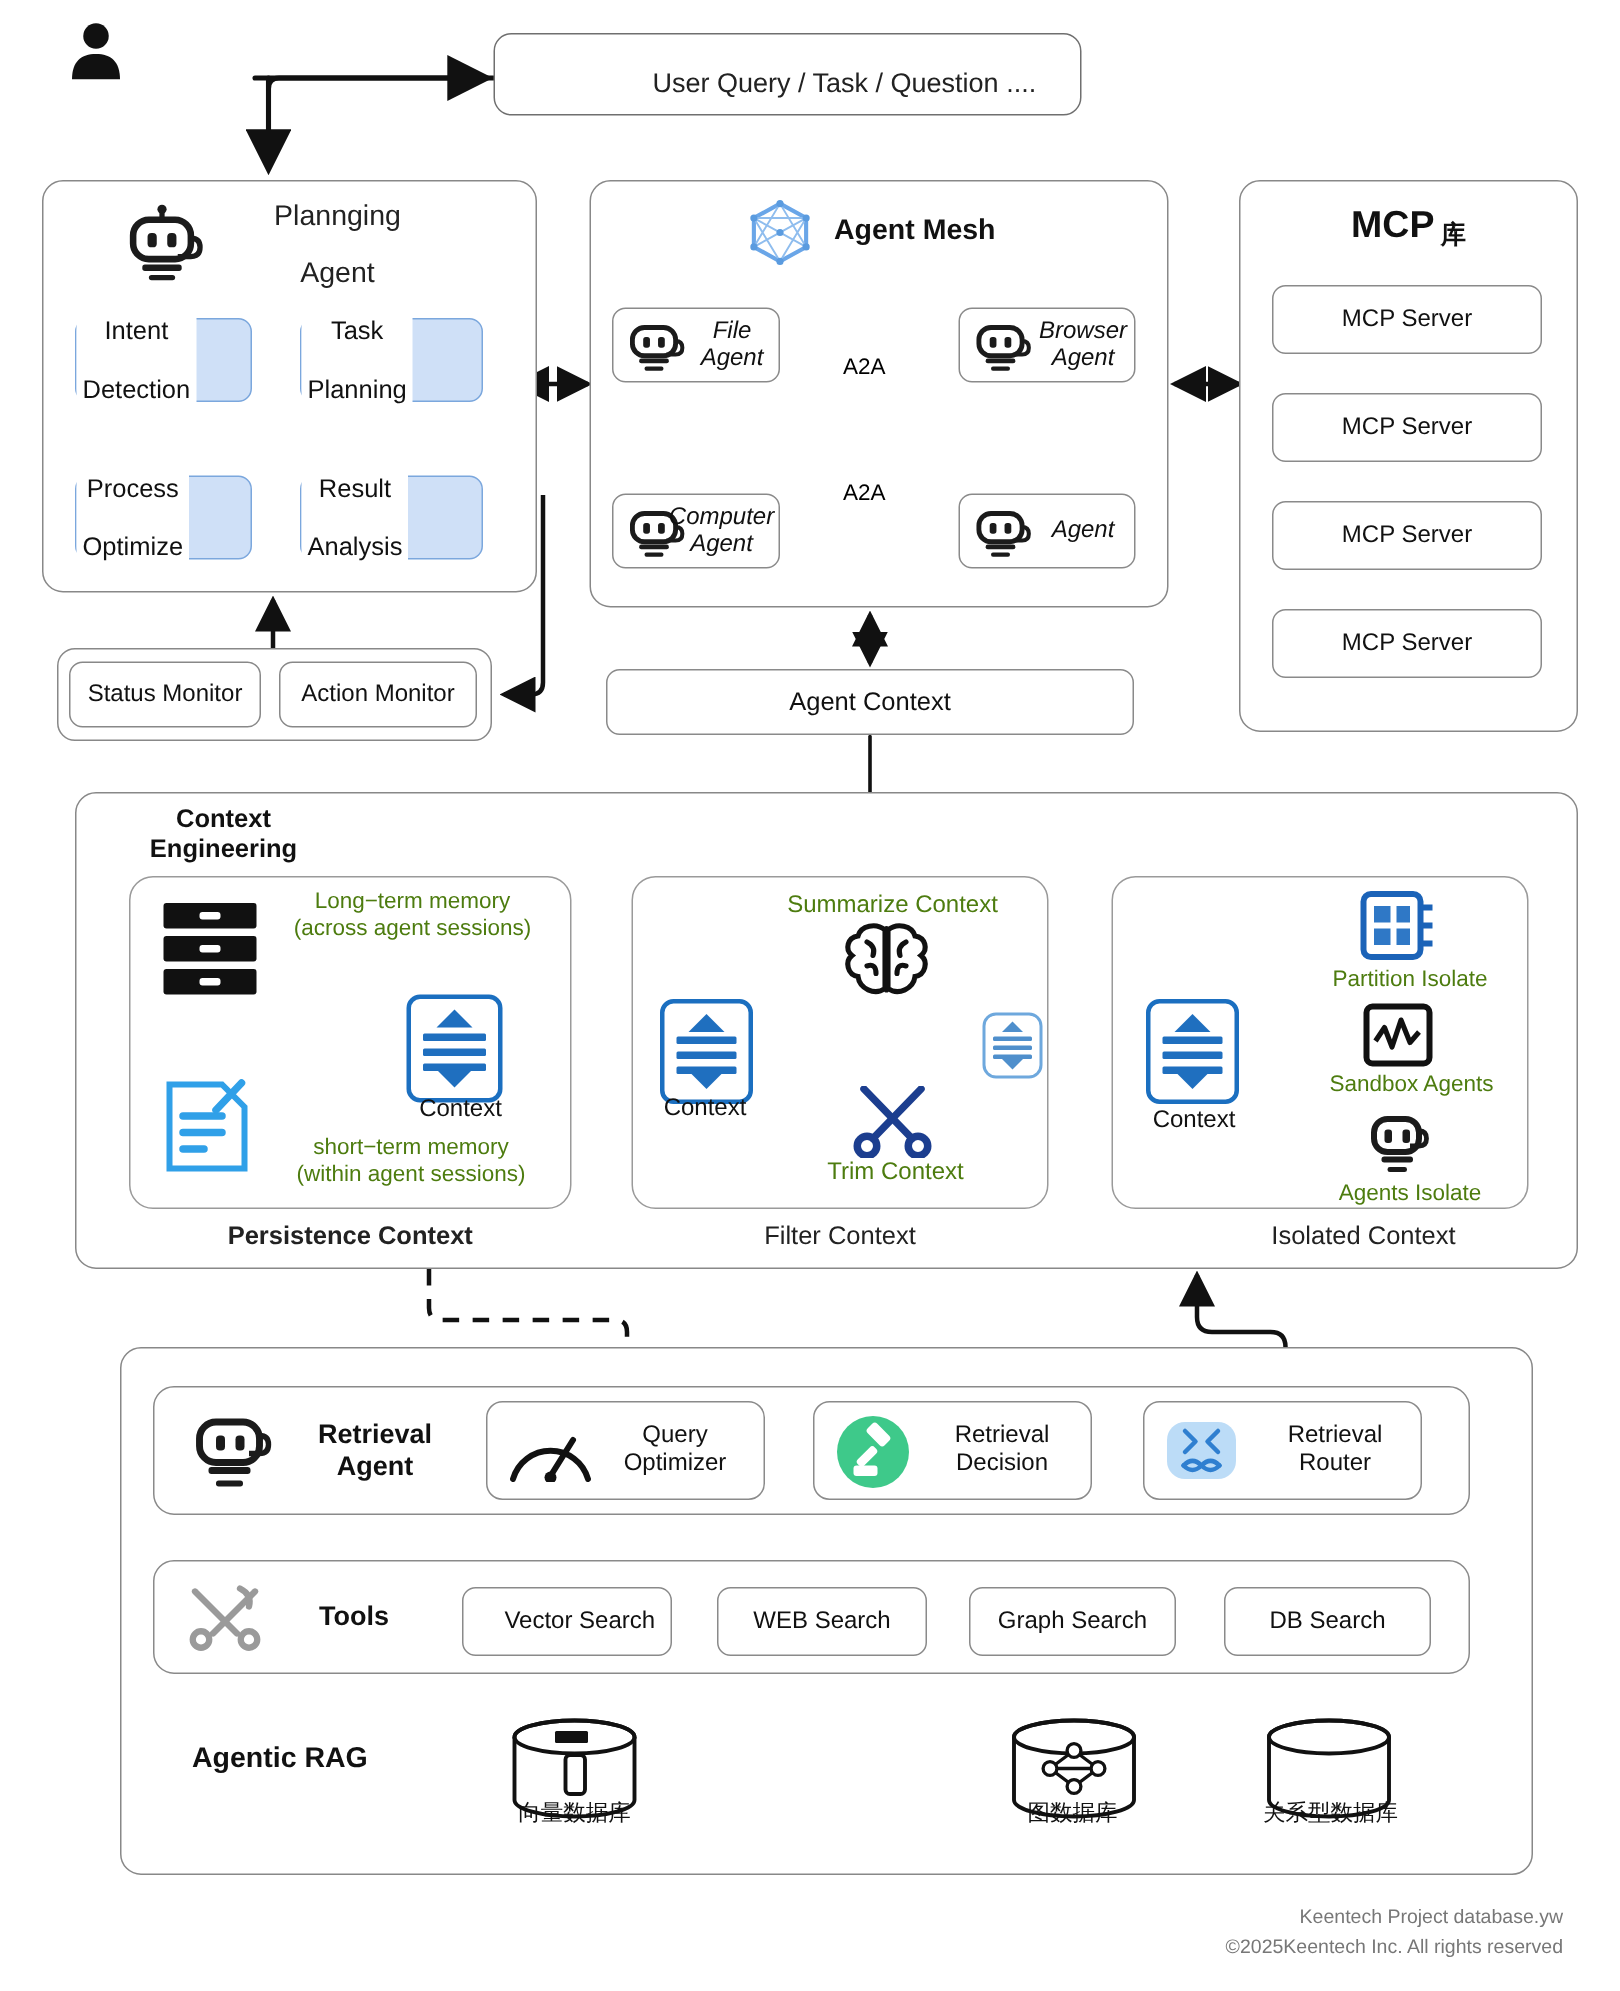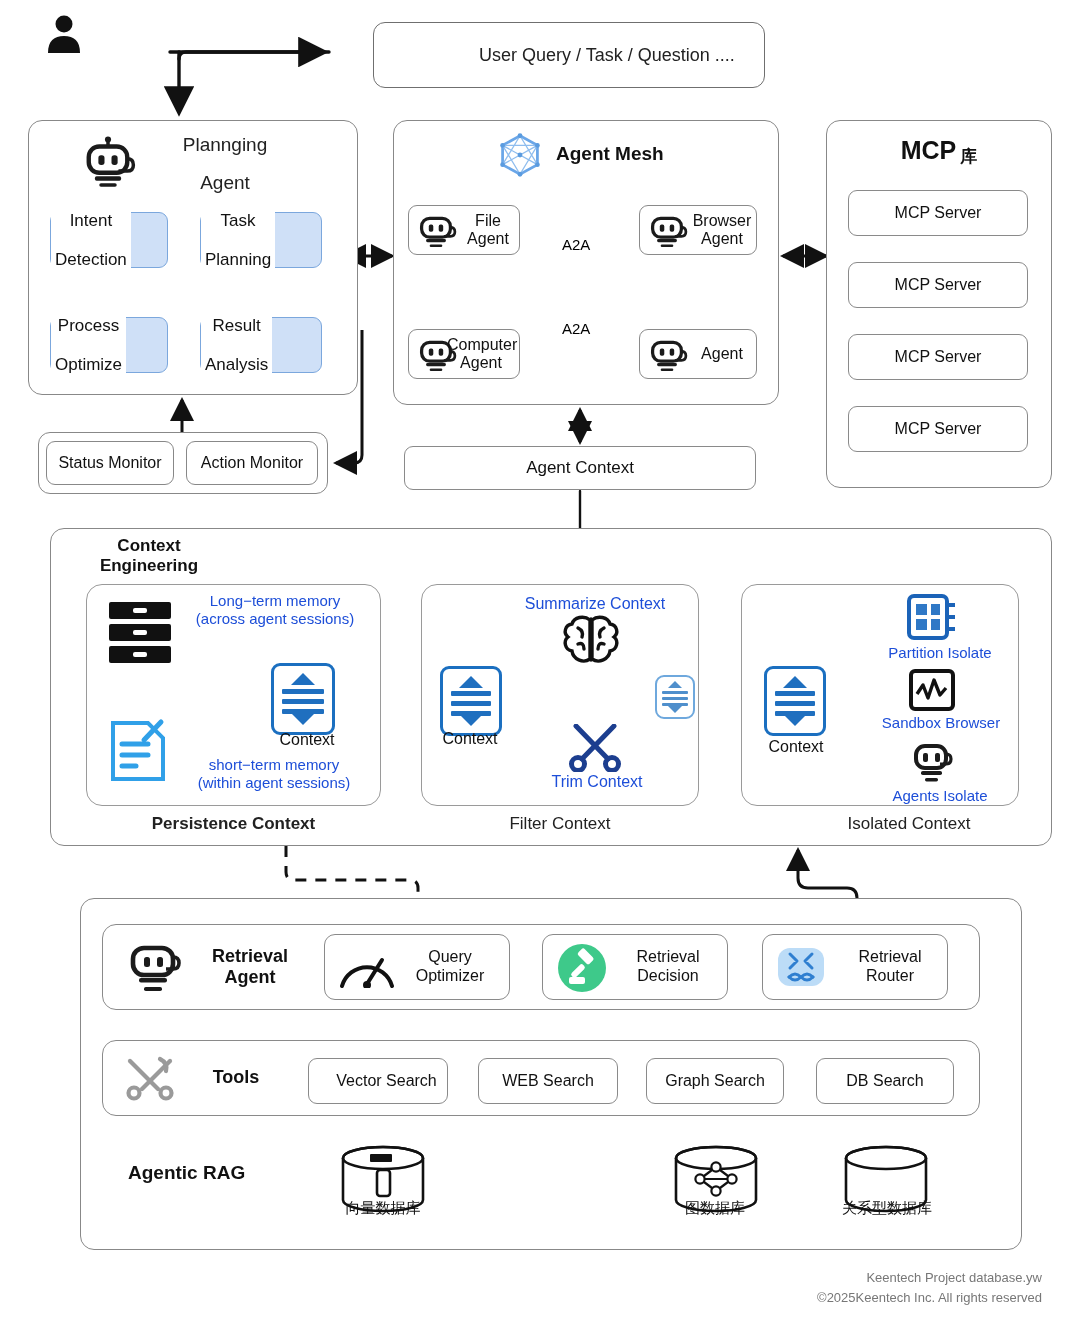--- a/index.html
+++ b/index.html
@@ -9,21 +9,21 @@
     color:#111;
   }
   #stage{position:absolute;left:0;top:0;width:1080px;height:1327px;}
   svg#wires{position:absolute;left:0;top:0;width:1080px;height:1327px;pointer-events:none;}
 
   .box{position:absolute;box-sizing:border-box;border:1.6px solid #888;border-radius:14px;background:#fff;}
   .lbl{position:absolute;box-sizing:border-box;display:flex;align-items:center;justify-content:center;
        text-align:center;line-height:1.18;}
 
   
-  #userbar{left:329px;top:22px;width:392px;height:66px;border-radius:12px;border-color:#6f6f6f;margin-left:44px;}
+  #userbar{left:329px;top:22px;width:392px;height:55px;border-radius:12px;border-color:#6f6f6f;}
   #userbar .txt{position:absolute;left:105px;top:0;right:10px;height:64px;display:flex;align-items:center;
        font-size:18px;color:#222;}
   #useravatar{position:absolute;left:44px;top:13px;width:40px;height:40px;}
 
   
   #planning{left:28px;top:120px;width:330px;height:275px;}
   #plantitle{left:150px;top:136px;width:150px;height:56px;font-size:19px;color:#222;flex-direction:column;gap:16px;}
   #planbot{position:absolute;left:80px;top:136px;width:56px;height:56px;}
   .pbox{position:absolute;box-sizing:border-box;background:#cfe0f7;border:1.3px solid #7ba7dd;border-radius:9px;
         display:flex;align-items:center;justify-content:flex-start;text-align:center;font-size:17px;line-height:1.15;color:#111;}
@@ -38,21 +38,21 @@
         display:flex;align-items:center;justify-content:center;font-size:16px;}
   #mb1{left:46px;top:441px;width:128px;height:44px;}
   #mb2{left:186px;top:441px;width:132px;height:44px;}
 
   
   #mesh{left:393px;top:120px;width:386px;height:285px;}
   #meshtitle{left:556px;top:140px;width:160px;height:28px;font-size:19px;font-weight:bold;justify-content:flex-start;}
   #meshicon{position:absolute;left:496px;top:133px;width:48px;height:44px;}
   .abox{position:absolute;box-sizing:border-box;border:1.3px solid #8a8a8a;border-radius:9px;background:#fff;}
   .abox .atxt{position:absolute;left:52px;top:0;right:4px;height:100%;display:flex;flex-direction:column;
-       justify-content:center;font-size:16px;line-height:1.14;text-align:center;}
+       align-items:center;justify-content:center;font-size:16px;line-height:1.14;text-align:center;font-style:italic;}
   .abox .abot{position:absolute;left:6px;top:50%;transform:translateY(-50%);width:42px;height:36px;}
   #ab1{left:408px;top:205px;width:112px;height:50px;}
   #ab2{left:639px;top:205px;width:118px;height:50px;}
   #ab3{left:408px;top:329px;width:112px;height:50px;}
   #ab4{left:639px;top:329px;width:118px;height:50px;}
   .a2a{position:absolute;font-size:15px;color:#000000;}
   #a2a1{left:562px;top:236px;}
   #a2a2{left:562px;top:320px;}
 
   
@@ -78,21 +78,21 @@
   #cap1{left:86px;top:812px;width:295px;font-weight:bold;}
   #cap2{left:421px;top:812px;width:278px;}
   #cap3{left:770px;top:812px;width:278px;text-align:right;}
 
   .ctxicon{position:absolute;box-sizing:border-box;border:3px solid #1b6fc0;border-radius:9px;background:#fff;}
   .ctxicon i{position:absolute;left:14%;width:72%;height:5px;background:#1f6fbf;border-radius:1px;}
   .ctxicon .up{position:absolute;left:50%;transform:translateX(-50%);width:0;height:0;
        border-left:12px solid transparent;border-right:12px solid transparent;border-bottom:12px solid #1f6fbf;}
   .ctxicon .dn{position:absolute;left:50%;transform:translateX(-50%);width:0;height:0;
        border-left:12px solid transparent;border-right:12px solid transparent;border-top:12px solid #1f6fbf;}
-  .smalltxt{position:absolute;font-size:15px;color:#1d4ed8;line-height:1.2;text-align:center;}
+  .smalltxt{position:absolute;font-size:15px;color:#4d7c0f;line-height:1.2;text-align:center;}
 
   
   #ltm{left:185px;top:592px;width:180px;height:40px;}
   #stm{left:174px;top:756px;width:200px;height:40px;}
   #ctxlbl1{left:262px;top:731px;width:90px;height:18px;font-size:16px;}
   #dbstack{position:absolute;left:107px;top:600px;width:66px;height:66px;}
   #notesicon{position:absolute;left:108px;top:718px;width:60px;height:66px;}
   #ctxicon1{left:271px;top:663px;width:64px;height:72px;}
 
   
@@ -494,21 +494,21 @@
   </svg>
   <svg id="isoboticon" viewBox="0 0 46 44">
     <rect x="8" y="6" width="30" height="22" rx="9" fill="none" stroke="#1b1b1b" stroke-width="4"></rect>
     <rect x="15" y="13" width="5" height="9" rx="2" fill="#1b1b1b"></rect>
     <rect x="27" y="13" width="5" height="9" rx="2" fill="#1b1b1b"></rect>
     <path d="M38,14 q5,0 5,5 q0,5 -5,5 L32,24" fill="none" stroke="#1b1b1b" stroke-width="3.2"></path>
     <rect x="13" y="31" width="21" height="4" rx="1.8" fill="#1b1b1b"></rect>
     <rect x="17" y="38" width="13" height="3.4" rx="1.6" fill="#1b1b1b"></rect>
   </svg>
   <div class="smalltxt" id="partlbl">Partition Isolate</div>
-  <div class="smalltxt" id="sandlbl">Sandbox Browser</div>
+  <div class="smalltxt" id="sandlbl">Sandbox Agents</div>
   <div class="smalltxt" id="agtlbl">Agents Isolate</div>
   <div class="lbl" id="ctxlbl3">Context</div>
   <div class="spcap" id="cap3">Isolated Context</div>
 
   <div class="box" id="ragouter"></div>
   <div class="box" id="retrow"></div>
   <svg id="retbot" viewBox="0 0 58 54">
     <rect x="9" y="8" width="40" height="27" rx="11" fill="none" stroke="#1b1b1b" stroke-width="4.6"></rect>
     <rect x="20" y="17" width="6" height="10" rx="2.5" fill="#1b1b1b"></rect>
     <rect x="33" y="17" width="6" height="10" rx="2.5" fill="#1b1b1b"></rect>

